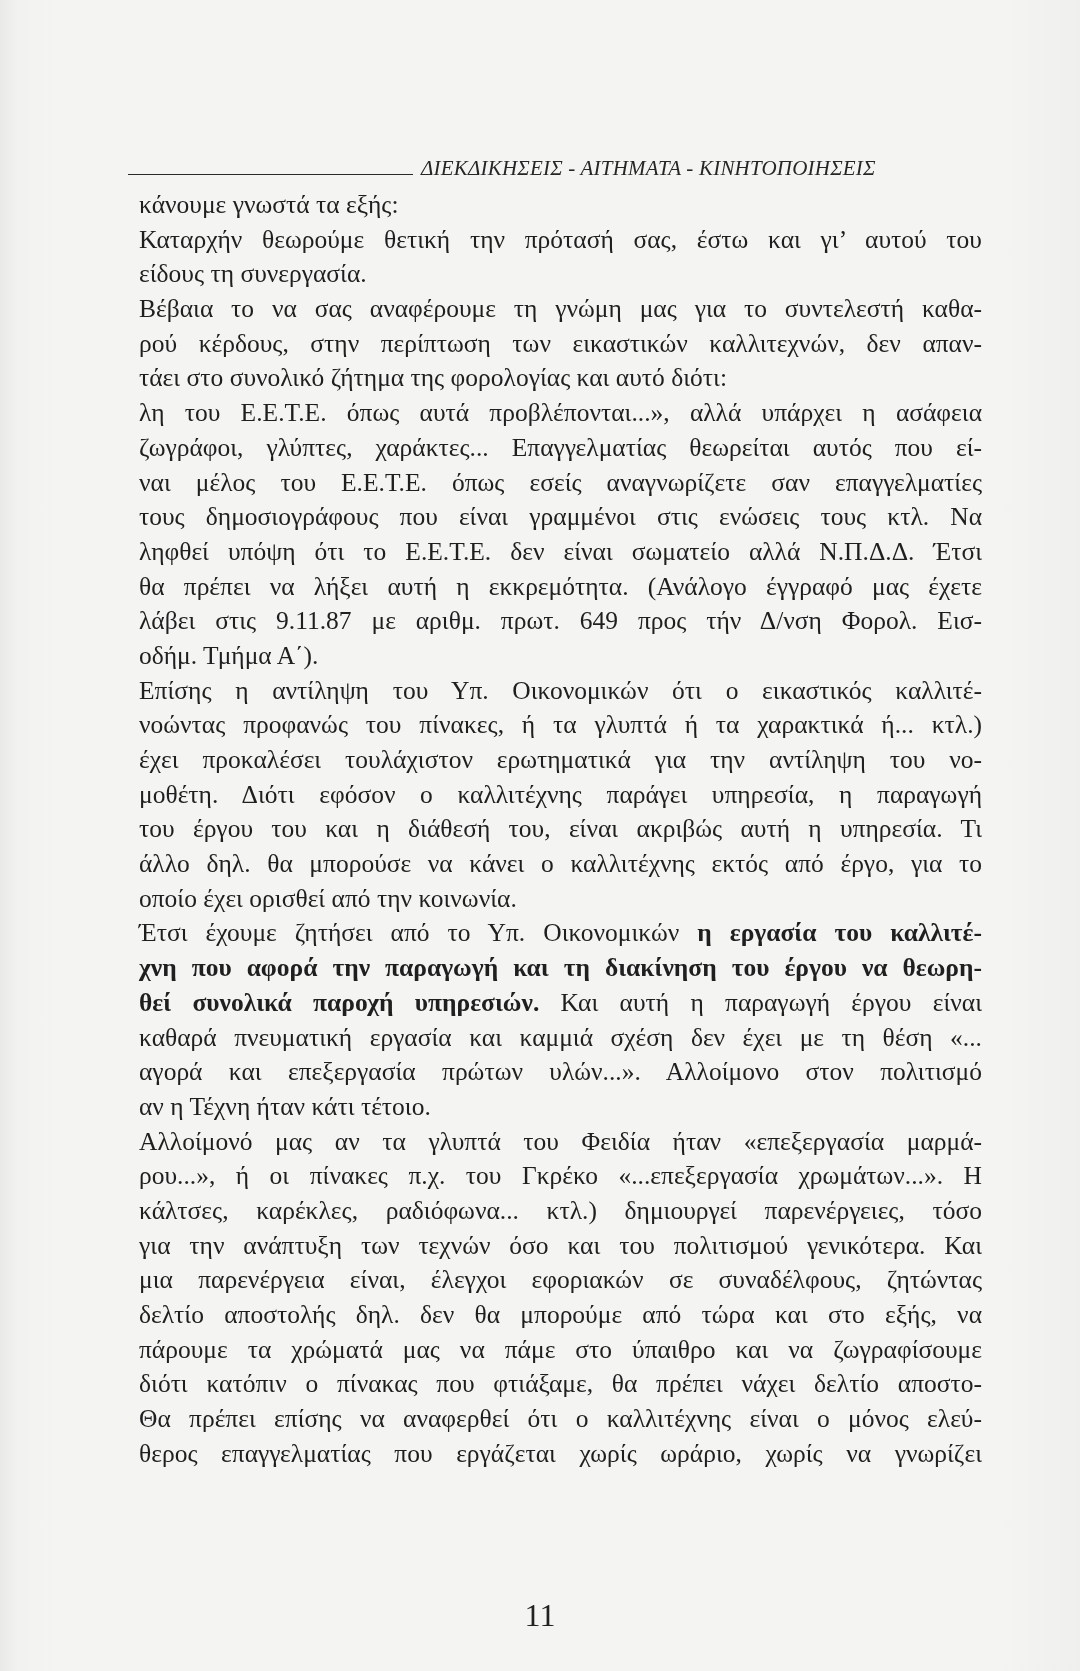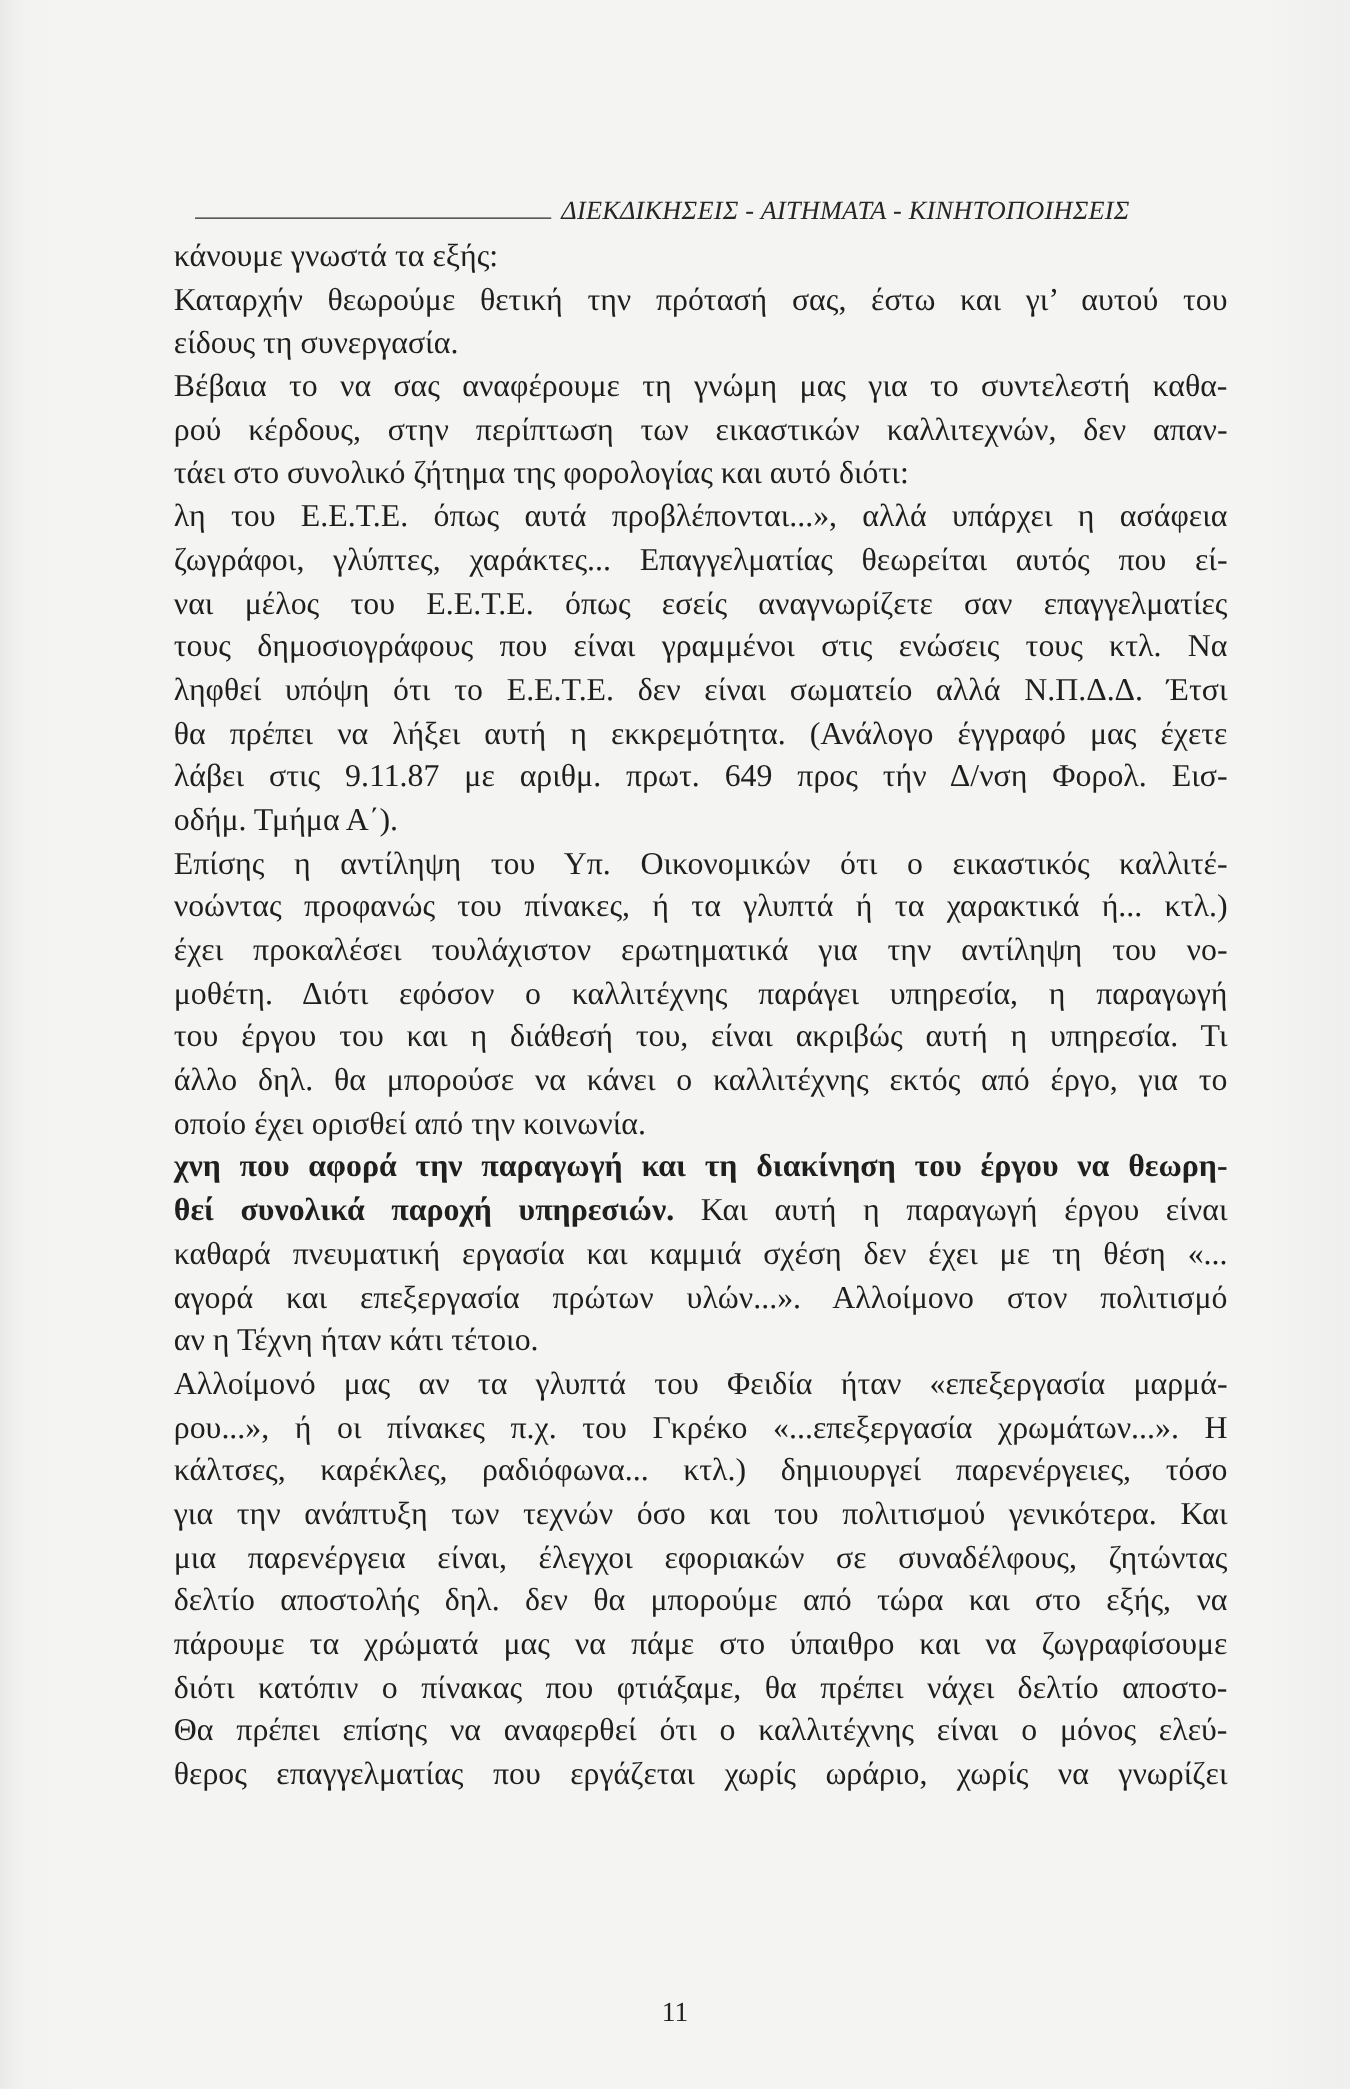--- a/index.html
+++ b/index.html
@@ -16,21 +16,21 @@
       color: #1e1e1e;
     }
     .page {
       position: absolute;
       left: 0; top: 0;
       width: 1080px; height: 1671px;
       background: linear-gradient(90deg, #e9e9e7 0px, #f2f2f0 18px, #f4f4f2 60px, #f4f4f2 1000px, #efefed 1080px);
     }
     .running-header {
       position: absolute;
-      left: 156px;
+      left: 128px;
       top: 155px;
       width: 842px;
       height: 26px;
       display: flex;
       align-items: flex-end;
     }
     .header-rule {
       flex: 0 0 285px;
       height: 0;
       border-top: 1.5px solid #2a2a2a;
@@ -66,21 +66,21 @@
     .line.last {
       text-align-last: left;
     }
     .bold { font-weight: bold; }
     .page-number {
       position: absolute;
       left: 0;
       width: 1080px;
       top: 1597px;
       text-align: center;
-      font-size: 22px;
+      font-size: 32px;
       color: #222;
     }
   </style>
 </head>
 <body>
 
 <div class="page">
   <div class="running-header">
     <div class="header-rule"></div>
     <div class="header-title">ΔΙΕΚΔΙΚΗΣΕΙΣ - ΑΙΤΗΜΑΤΑ - ΚΙΝΗΤΟΠΟΙΗΣΕΙΣ</div>
@@ -101,20 +101,21 @@
       <div class="line"><span class="">θα πρέπει να λήξει αυτή η εκκρεμότητα. (Ανάλογο έγγραφό μας έχετε</span></div>
       <div class="line"><span class="">λάβει στις 9.11.87 με αριθμ. πρωτ. 649 προς τήν Δ/νση Φορολ. Εισ-</span></div>
       <div class="line last"><span class="">οδήμ. Τμήμα Α΄).</span></div>
       <div class="line"><span class="">Επίσης η αντίληψη του Υπ. Οικονομικών ότι ο εικαστικός καλλιτέ-</span></div>
       <div class="line"><span class="">νοώντας προφανώς του πίνακες, ή τα γλυπτά ή τα χαρακτικά ή... κτλ.)</span></div>
       <div class="line"><span class="">έχει προκαλέσει τουλάχιστον ερωτηματικά για την αντίληψη του νο-</span></div>
       <div class="line"><span class="">μοθέτη. Διότι εφόσον ο καλλιτέχνης παράγει υπηρεσία, η παραγωγή</span></div>
       <div class="line"><span class="">του έργου του και η διάθεσή του, είναι ακριβώς αυτή η υπηρεσία. Τι</span></div>
       <div class="line"><span class="">άλλο δηλ. θα μπορούσε να κάνει ο καλλιτέχνης εκτός από έργο, για το</span></div>
       <div class="line last"><span class="">οποίο έχει ορισθεί από την κοινωνία.</span></div>
+      <div class="line"><span class="">Έτσι έχουμε ζητήσει από το Υπ. Οικονομικών </span><span class="bold">η εργασία του καλλιτέ-</span></div>
       <div class="line"><span class="bold">χνη που αφορά την παραγωγή και τη διακίνηση του έργου να θεωρη-</span></div>
       <div class="line"><span class="bold">θεί συνολικά παροχή υπηρεσιών.</span><span class=""> Και αυτή η παραγωγή έργου είναι</span></div>
       <div class="line"><span class="">καθαρά πνευματική εργασία και καμμιά σχέση δεν έχει με τη θέση «...</span></div>
       <div class="line"><span class="">αγορά και επεξεργασία πρώτων υλών...». Αλλοίμονο στον πολιτισμό</span></div>
       <div class="line last"><span class="">αν η Τέχνη ήταν κάτι τέτοιο.</span></div>
       <div class="line"><span class="">Αλλοίμονό μας αν τα γλυπτά του Φειδία ήταν «επεξεργασία μαρμά-</span></div>
       <div class="line"><span class="">ρου...», ή οι πίνακες π.χ. του Γκρέκο «...επεξεργασία χρωμάτων...». Η</span></div>
       <div class="line"><span class="">κάλτσες, καρέκλες, ραδιόφωνα... κτλ.) δημιουργεί παρενέργειες, τόσο</span></div>
       <div class="line"><span class="">για την ανάπτυξη των τεχνών όσο και του πολιτισμού γενικότερα. Και</span></div>
       <div class="line"><span class="">μια παρενέργεια είναι, έλεγχοι εφοριακών σε συναδέλφους, ζητώντας</span></div>

